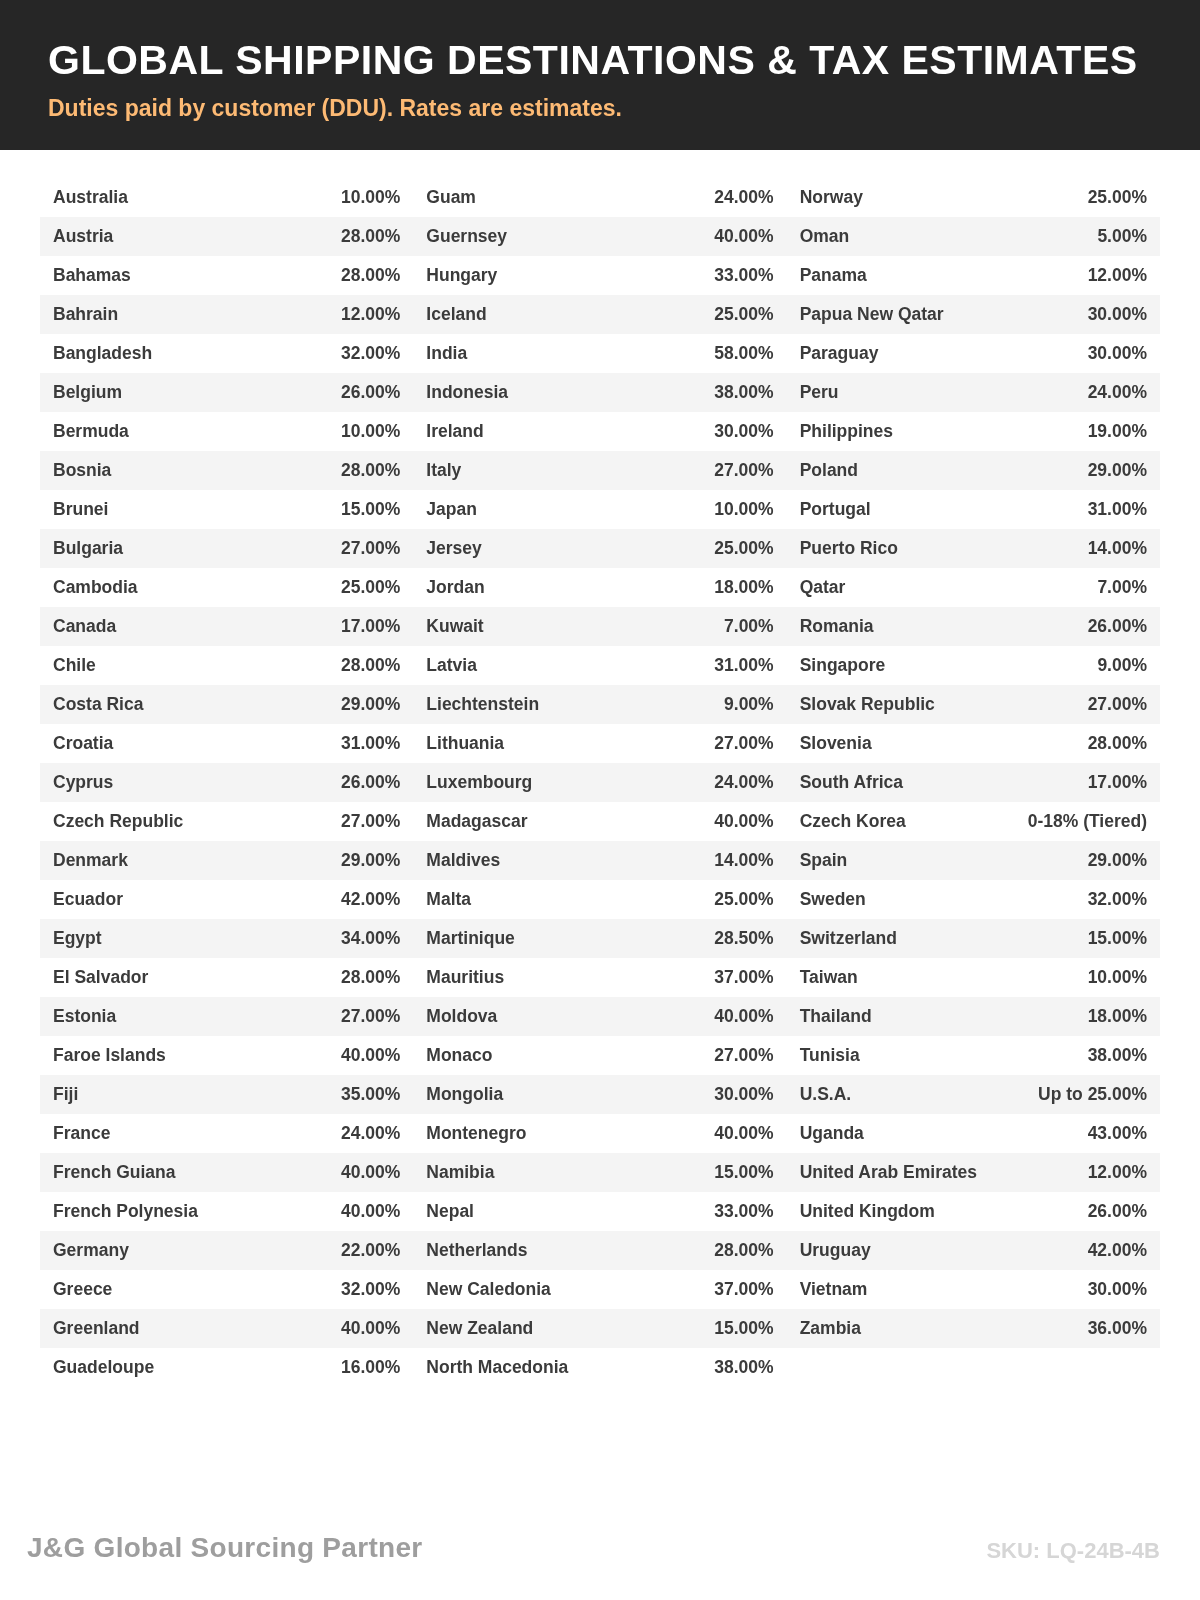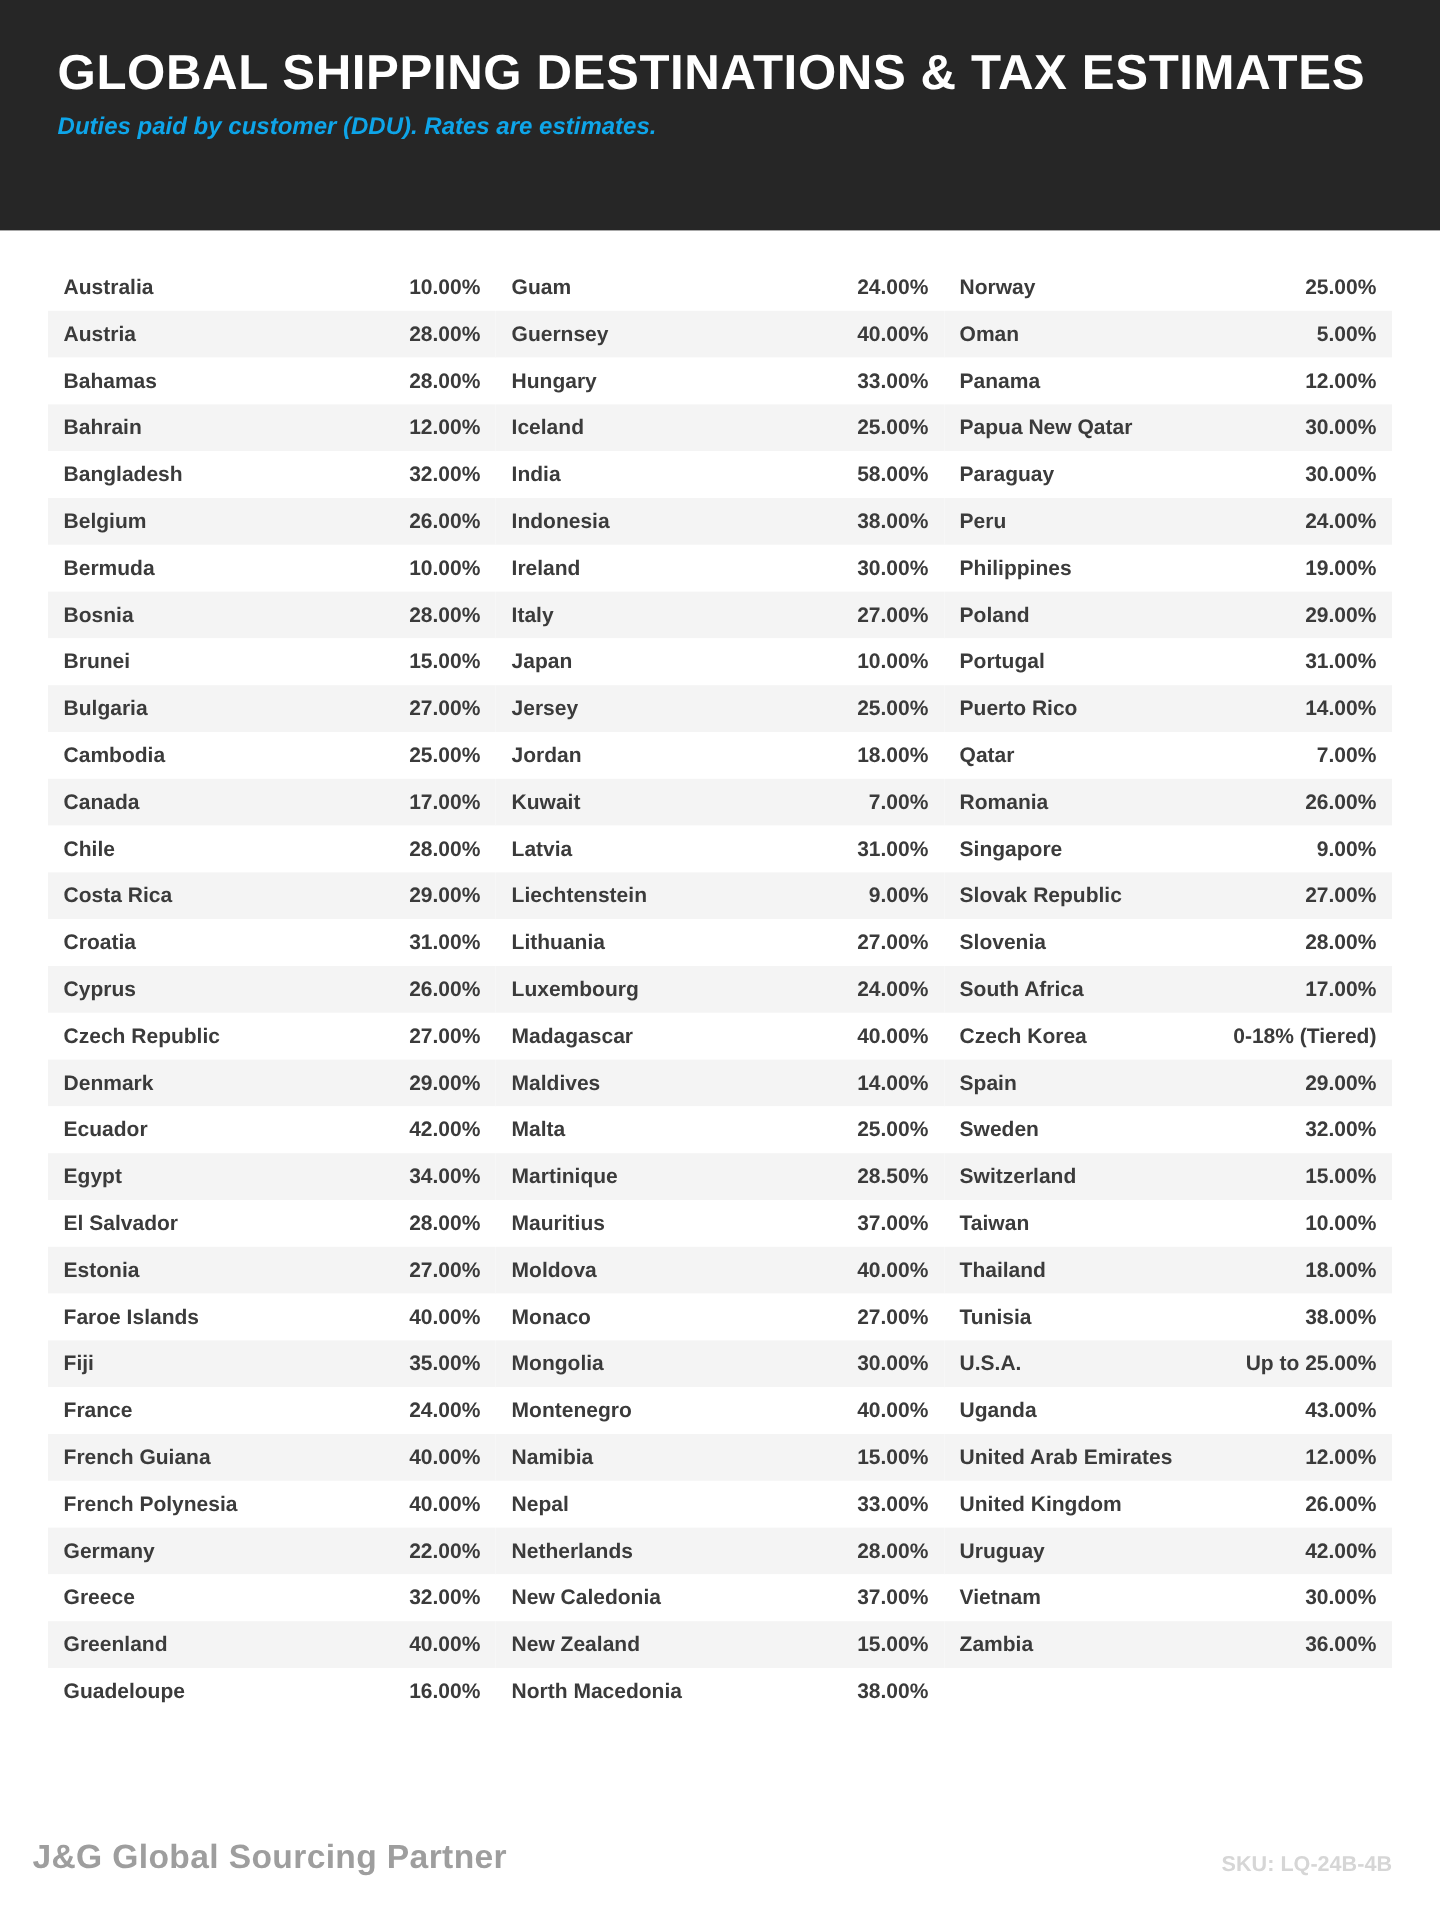--- a/index.html
+++ b/index.html
@@ -9,34 +9,33 @@
     background: #ffffff;
     font-family: "Liberation Sans", sans-serif;
     color: #3b3b3b;
     position: relative;
     overflow: hidden;
   }
   .header {
     background: #262626;
     color: #ffffff;
     padding: 38px 48px 14px 48px;
-    height: 192px;
+    height: 150px;
   }
   .header .title {
     font-size: 41px;
     font-weight: 800;
     letter-spacing: 0.5px;
     line-height: 1.1;
   }
   .header .subtitle {
     margin-top: 12px;
-    font-size: 20px;
+    font-size: 23px;
     font-weight: 600;
-    color: #0ea5e9;
-    font-style: italic;
+    color: #fdba74;
   }
   .table-area {
     padding: 28px 40px 0 40px;
   }
   .table {
     display: grid;
     grid-template-columns: repeat(3, 1fr);
     align-items: start;
   }
   .col { width: 100%; }
@@ -72,21 +71,21 @@
     justify-content: space-between;
     align-items: flex-end;
   }
   .brand {
     font-size: 28px;
     font-weight: 800;
     color: #9e9e9e;
     letter-spacing: 0.3px;
   }
   .sku {
-    font-size: 18px;
+    font-size: 22px;
     font-weight: 700;
     color: #d6d6d6;
   }
 </style>
 </head>
 <body>
 
 <div class="header">
   <div class="title">GLOBAL SHIPPING DESTINATIONS &amp; TAX ESTIMATES</div>
   <div class="subtitle">Duties paid by customer (DDU). Rates are estimates.</div>

